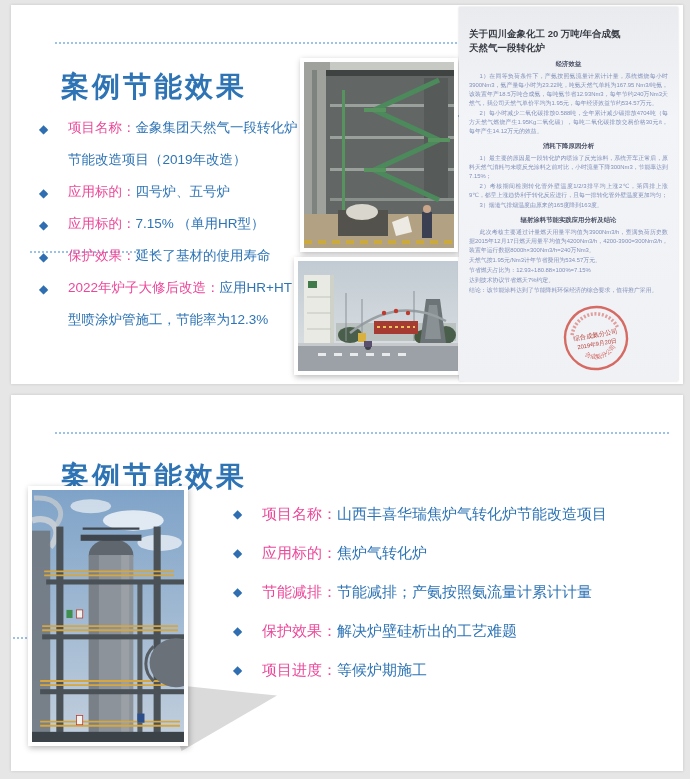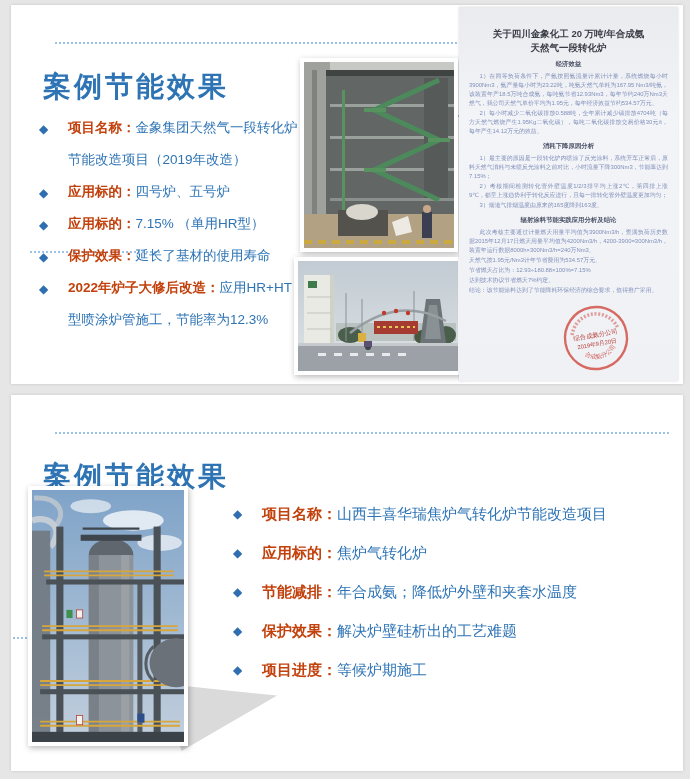--- a/index.html
+++ b/index.html
@@ -15,46 +15,46 @@
     box-shadow:0 0 3px rgba(0,0,0,.14);
   }
   #slide1{top:5px;height:379px;}
   #slide2{top:395px;height:376px;}
 
   .dotted{
     position:absolute;height:2px;
     background-image:repeating-linear-gradient(90deg,#9cc2e5 0,#9cc2e5 2px,transparent 2px,transparent 4px);
   }
   .slide-title{
-    position:absolute;left:32px;top:44px;
+    position:absolute;left:50px;top:44px;
     font-size:28px;font-weight:bold;color:#2e74b5;letter-spacing:3px;
   }
   ul.bullets{list-style:none;margin:0;padding:0;position:absolute;}
   ul.bullets li{position:relative;margin:0;}
   .dm{position:absolute;left:-29px;top:1px;font-size:12px;color:#2f6eb0;}
-  .label{color:#c2410c;font-weight:bold;}
+  .label{color:#ec4899;font-weight:normal;}
   .val{color:#2e74b5;}
 
   #slide1 ul.bullets{left:57px;top:107px;width:232px;font-size:13.5px;line-height:32px;}
   #slide2 ul.bullets{left:251px;top:99px;width:410px;font-size:15px;line-height:39px;}
 
   .photo{
     position:absolute;background:#fff;padding:4px;
     box-shadow:1px 2px 6px rgba(0,0,0,.28);z-index:2;
   }
   .photo svg{display:block;}
 
   
   .paper{
     position:absolute;left:448px;top:2px;width:219px;height:374px;
     background:linear-gradient(180deg,#e9ebef 0%,#f3f4f8 30%,#f0f1f5 100%);
     box-shadow:0 0 2px rgba(0,0,0,.18);z-index:2;
     box-sizing:border-box;padding:20px 10px 0 10px;
   }
-  .doc-title{ text-align:center;font-size:9.5px;line-height:13.5px;font-weight:bold;color:#393c45;}
+  .doc-title{ font-size:9.5px;line-height:13.5px;font-weight:bold;color:#393c45;}
   .doc-h{ text-align:center;font-size:6.4px;font-weight:bold;color:#4a5166;margin:6px 0 3px 0;}
   .doc-p{ font-size:5.9px;line-height:9px;color:#8090ba;text-align:justify;margin:0 0 1px 0;}
   .doc-p.ind{text-indent:1.8em;}
   .stamp{
     position:absolute;left:102px;top:296px;width:70px;height:70px;
     transform:rotate(-10deg);z-index:3;
   }
 
   .shadow-wedge{
     position:absolute;left:160px;top:290px;width:106px;height:66px;
@@ -245,19 +245,19 @@
           <rect x="34" y="118" width="6" height="8" fill="#3f8f4e"></rect>
           <rect x="44" y="222" width="6" height="9" fill="#f2f3ee" stroke="#b9413a" stroke-width="0.8"></rect>
           <rect x="104" y="220" width="7" height="9" fill="#2c4f8a"></rect>
         </g>
       </svg>
     </figure>
 
     <ul class="bullets">
       <li><span class="dm">◆</span><span class="label">项目名称：</span><span class="val">山西丰喜华瑞焦炉气转化炉节能改造项目</span></li>
       <li><span class="dm">◆</span><span class="label">应用标的：</span><span class="val">焦炉气转化炉</span></li>
-      <li><span class="dm">◆</span><span class="label">节能减排：</span><span class="val">年合成氨；降低炉外壁和夹套水温度</span></li>
+      <li><span class="dm">◆</span><span class="label">节能减排：</span><span class="val">节能减排；产氨按照氨流量计累计计量</span></li>
       <li><span class="dm">◆</span><span class="label">保护效果：</span><span class="val">解决炉壁硅析出的工艺难题</span></li>
       <li><span class="dm">◆</span><span class="label">项目进度：</span><span class="val">等候炉期施工</span></li>
     </ul>
   </section>
 
 </div>
 
 </body></html>

